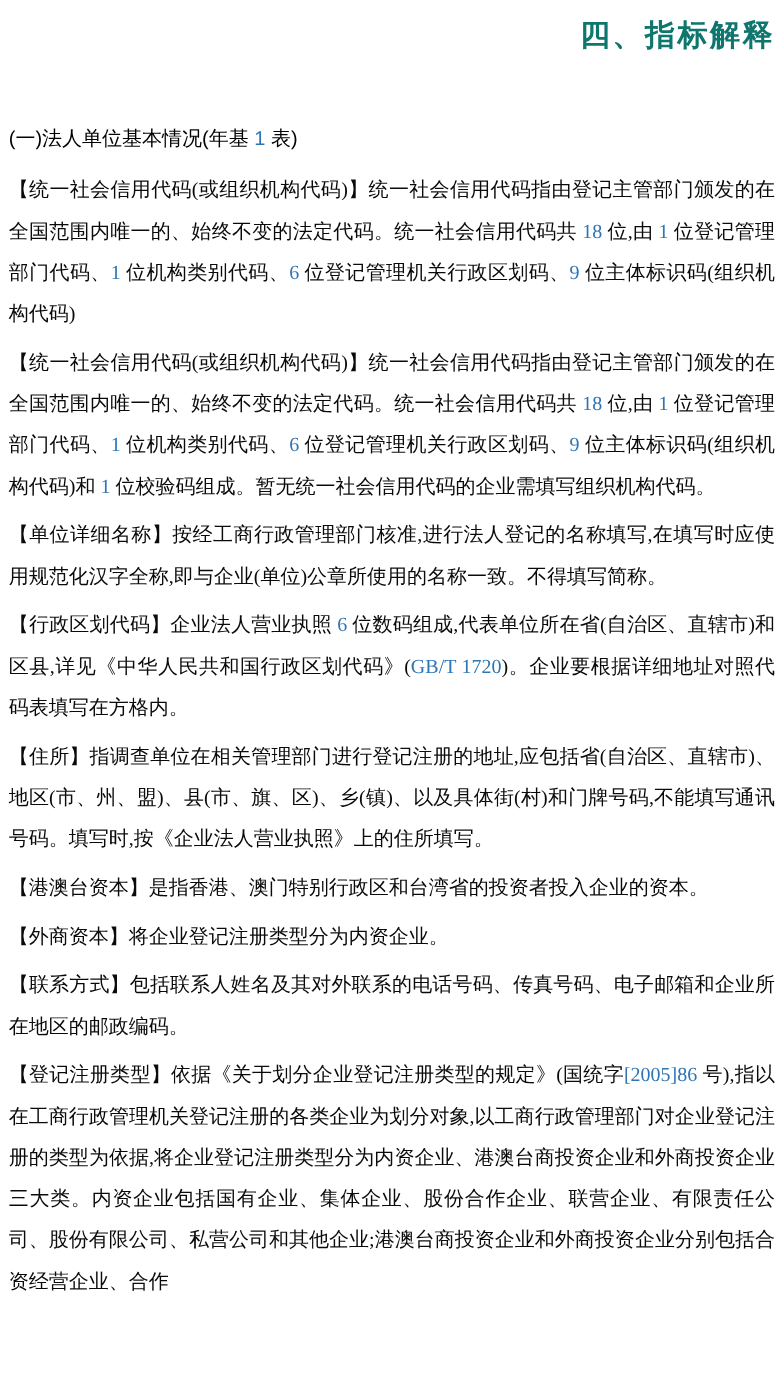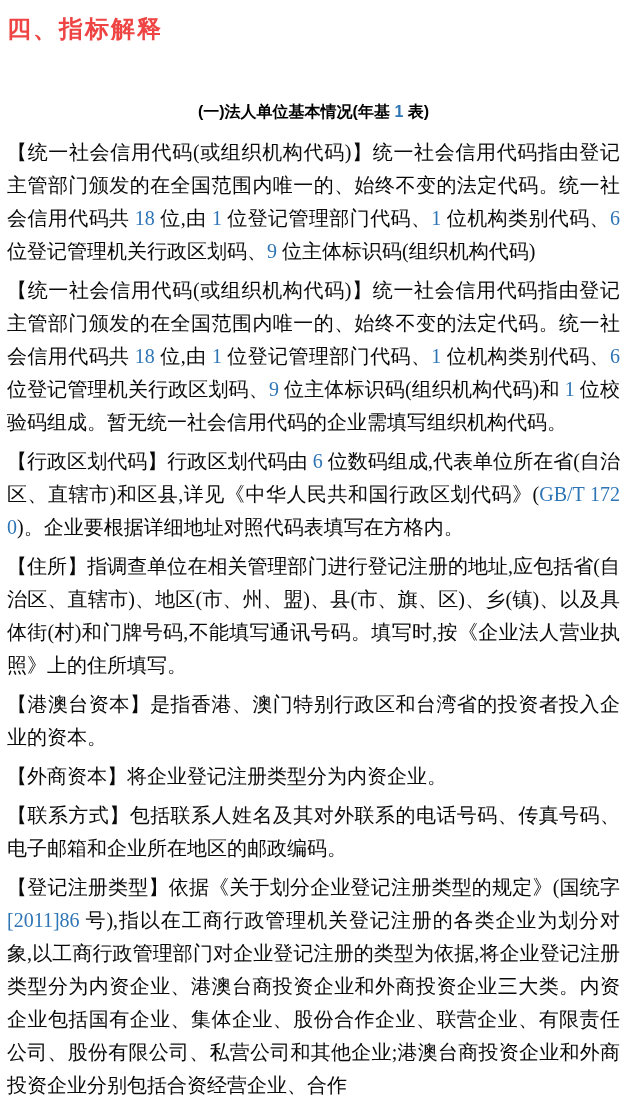--- a/index.html
+++ b/index.html
@@ -3,40 +3,39 @@
 <meta charset="utf-8">
 <style>
   html,body{margin:0;padding:0;background:#ffffff;}
   .page{
     width:627px;height:1118px;overflow:hidden;background:#ffffff;
     box-sizing:border-box;padding:12px 7px 0 7px;
     font-family:"Liberation Serif","DejaVu Serif",serif;
     color:#000000;
   }
   .doc-title{
-    text-align:left;
+    text-align:right;
     font-family:"Liberation Sans","DejaVu Sans",sans-serif;
     font-weight:bold;
     font-size:24px;
     letter-spacing:2px;
-    color:#ef4444;
+    color:#0f766e;
     margin:2px 0 2px 0;
     line-height:30px;
   }
   .section-heading{
     font-family:"Liberation Sans","DejaVu Sans",sans-serif;
-    font-weight:bold;
+    font-weight:normal;
     font-size:16px;
     color:#000000;
     margin:56px 0 12px 0;
     line-height:24px;
-    text-align:center;
   }
   p.body-para{
-    font-size:20px;
+    font-size:16px;
     line-height:33px;
     margin:0 0 6px 0;
     text-align:justify;
     text-justify:inter-ideograph;
     color:#0a0a0a;
     word-break:break-all;
   }
   .seg-num{color:#2e75b6;}
   .seg-plain{color:inherit;}
 </style>
@@ -46,29 +45,30 @@
 <div class="page">
 
   <h1 class="doc-title">四、指标解释</h1>
 
   <h2 class="section-heading"><span class="seg-plain">(一)法人单位基本情况(年基 </span><span class="seg-num">1</span><span class="seg-plain"> 表)</span></h2>
 
   <p class="body-para"><span class="seg-plain">【统一社会信用代码(或组织机构代码)】统一社会信用代码指由登记主管部门颁发的在全国范围内唯一的、始终不变的法定代码。统一社会信用代码共 </span><span class="seg-num">18</span><span class="seg-plain"> 位,由 </span><span class="seg-num">1</span><span class="seg-plain"> 位登记管理部门代码、</span><span class="seg-num">1</span><span class="seg-plain"> 位机构类别代码、</span><span class="seg-num">6</span><span class="seg-plain"> 位登记管理机关行政区划码、</span><span class="seg-num">9</span><span class="seg-plain"> 位主体标识码(组织机构代码)</span></p>
 
   <p class="body-para"><span class="seg-plain">【统一社会信用代码(或组织机构代码)】统一社会信用代码指由登记主管部门颁发的在全国范围内唯一的、始终不变的法定代码。统一社会信用代码共 </span><span class="seg-num">18</span><span class="seg-plain"> 位,由 </span><span class="seg-num">1</span><span class="seg-plain"> 位登记管理部门代码、</span><span class="seg-num">1</span><span class="seg-plain"> 位机构类别代码、</span><span class="seg-num">6</span><span class="seg-plain"> 位登记管理机关行政区划码、</span><span class="seg-num">9</span><span class="seg-plain"> 位主体标识码(组织机构代码)和 </span><span class="seg-num">1</span><span class="seg-plain"> 位校验码组成。暂无统一社会信用代码的企业需填写组织机构代码。</span></p>
 
+  <p class="body-para"><span class="seg-plain">【单位详细名称】按经工商行政管理部门核准,进行法人登记的名称填写,在填写时应使用规范化汉字全称,即与企业(单位)公章所使用的名称一致。不得填写简称。</span></p>
 
 
-  <p class="body-para"><span class="seg-plain">【行政区划代码】行政区划代码由 </span><span class="seg-num">6</span><span class="seg-plain"> 位数码组成,代表单位所在省(自治区、直辖市)和区县,详见《中华人民共和国行政区划代码》(</span><span class="seg-num">GB/T 1720</span><span class="seg-plain">)。企业要根据详细地址对照代码表填写在方格内。</span></p>
+  <p class="body-para"><span class="seg-plain">【行政区划代码】企业法人营业执照 </span><span class="seg-num">6</span><span class="seg-plain"> 位数码组成,代表单位所在省(自治区、直辖市)和区县,详见《中华人民共和国行政区划代码》(</span><span class="seg-num">GB/T 1720</span><span class="seg-plain">)。企业要根据详细地址对照代码表填写在方格内。</span></p>
 
   <p class="body-para"><span class="seg-plain">【住所】指调查单位在相关管理部门进行登记注册的地址,应包括省(自治区、直辖市)、地区(市、州、盟)、县(市、旗、区)、乡(镇)、以及具体街(村)和门牌号码,不能填写通讯号码。填写时,按《企业法人营业执照》上的住所填写。</span></p>
 
 
 
   <p class="body-para"><span class="seg-plain">【港澳台资本】是指香港、澳门特别行政区和台湾省的投资者投入企业的资本。</span></p>
 
   <p class="body-para"><span class="seg-plain">【外商资本】将企业登记注册类型分为内资企业。</span></p>
 
   <p class="body-para"><span class="seg-plain">【联系方式】包括联系人姓名及其对外联系的电话号码、传真号码、电子邮箱和企业所在地区的邮政编码。</span></p>
 
-  <p class="body-para"><span class="seg-plain">【登记注册类型】依据《关于划分企业登记注册类型的规定》(国统字</span><span class="seg-num">[2011]86</span><span class="seg-plain"> 号),指以在工商行政管理机关登记注册的各类企业为划分对象,以工商行政管理部门对企业登记注册的类型为依据,将企业登记注册类型分为内资企业、港澳台商投资企业和外商投资企业三大类。内资企业包括国有企业、集体企业、股份合作企业、联营企业、有限责任公司、股份有限公司、私营公司和其他企业;港澳台商投资企业和外商投资企业分别包括合资经营企业、合作</span></p>
+  <p class="body-para"><span class="seg-plain">【登记注册类型】依据《关于划分企业登记注册类型的规定》(国统字</span><span class="seg-num">[2005]86</span><span class="seg-plain"> 号),指以在工商行政管理机关登记注册的各类企业为划分对象,以工商行政管理部门对企业登记注册的类型为依据,将企业登记注册类型分为内资企业、港澳台商投资企业和外商投资企业三大类。内资企业包括国有企业、集体企业、股份合作企业、联营企业、有限责任公司、股份有限公司、私营公司和其他企业;港澳台商投资企业和外商投资企业分别包括合资经营企业、合作</span></p>
 
 </div>
 
 </body></html>

